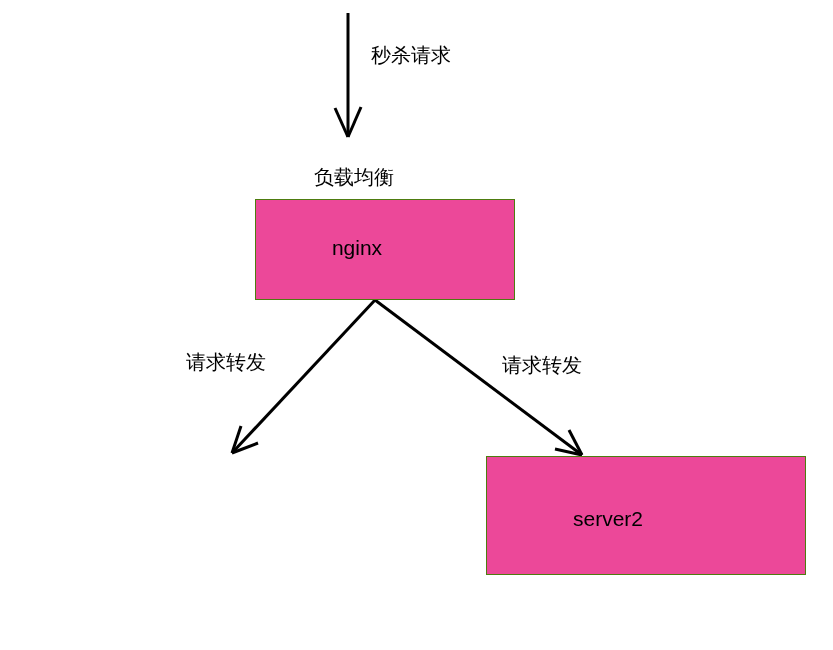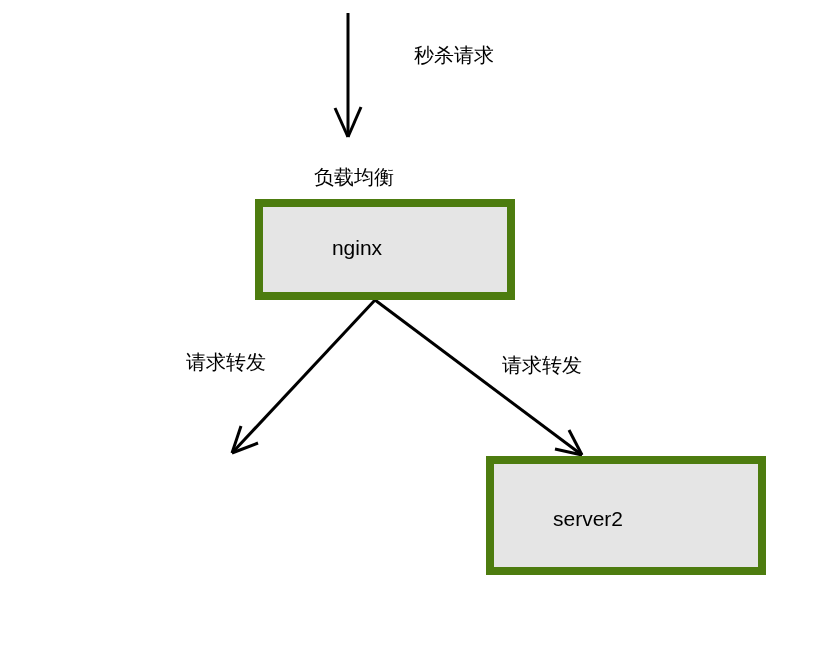--- a/index.html
+++ b/index.html
@@ -24,43 +24,43 @@
     height: 650px;
   }
   #arrow-layer line {
     stroke: #000000;
     stroke-width: 3;
     stroke-linecap: butt;
   }
   .node {
     position: absolute;
     box-sizing: border-box;
-    border: 8px solid #4d7c0f;
-    background: #e5e5e5;
+    border: 1px solid #4d7c0f;
+    background: #ec4899;
     display: flex;
     align-items: center;
     justify-content: center;
   }
   .node-label {
     font-size: 21px;
     white-space: nowrap;
   }
   #nginx-node     { left: 255px; top: 199px; width: 260px; height: 101px; }
   #server1-node   { left: 100px; top: 454px; width: 248px; height: 116px; }
-  #server2-node   { left: 486px; top: 456px; width: 280px; height: 119px; }
+  #server2-node   { left: 486px; top: 456px; width: 320px; height: 119px; }
   #nginx-node   .node-label { transform: translate(-28px, -2px); }
   #server1-node .node-label { transform: translate(-12px, 3px); }
   #server2-node .node-label { transform: translate(-38px, 3px); }
   .free-label {
     position: absolute;
     font-size: 20px;
     line-height: 23px;
     white-space: nowrap;
   }
-  #seckill-label       { left: 371px; top: 44px; margin-left: 43px; }
+  #seckill-label       { left: 371px; top: 44px; }
   #load-balance-label  { left: 314px; top: 166px; }
   #forward-left-label  { left: 186px; top: 351px; }
   #forward-right-label { left: 502px; top: 354px; }
 </style>
 </head>
 <body>
 
 <div id="canvas">
 
   <svg id="arrow-layer" viewBox="0 0 833 650" xmlns="http://www.w3.org/2000/svg">

